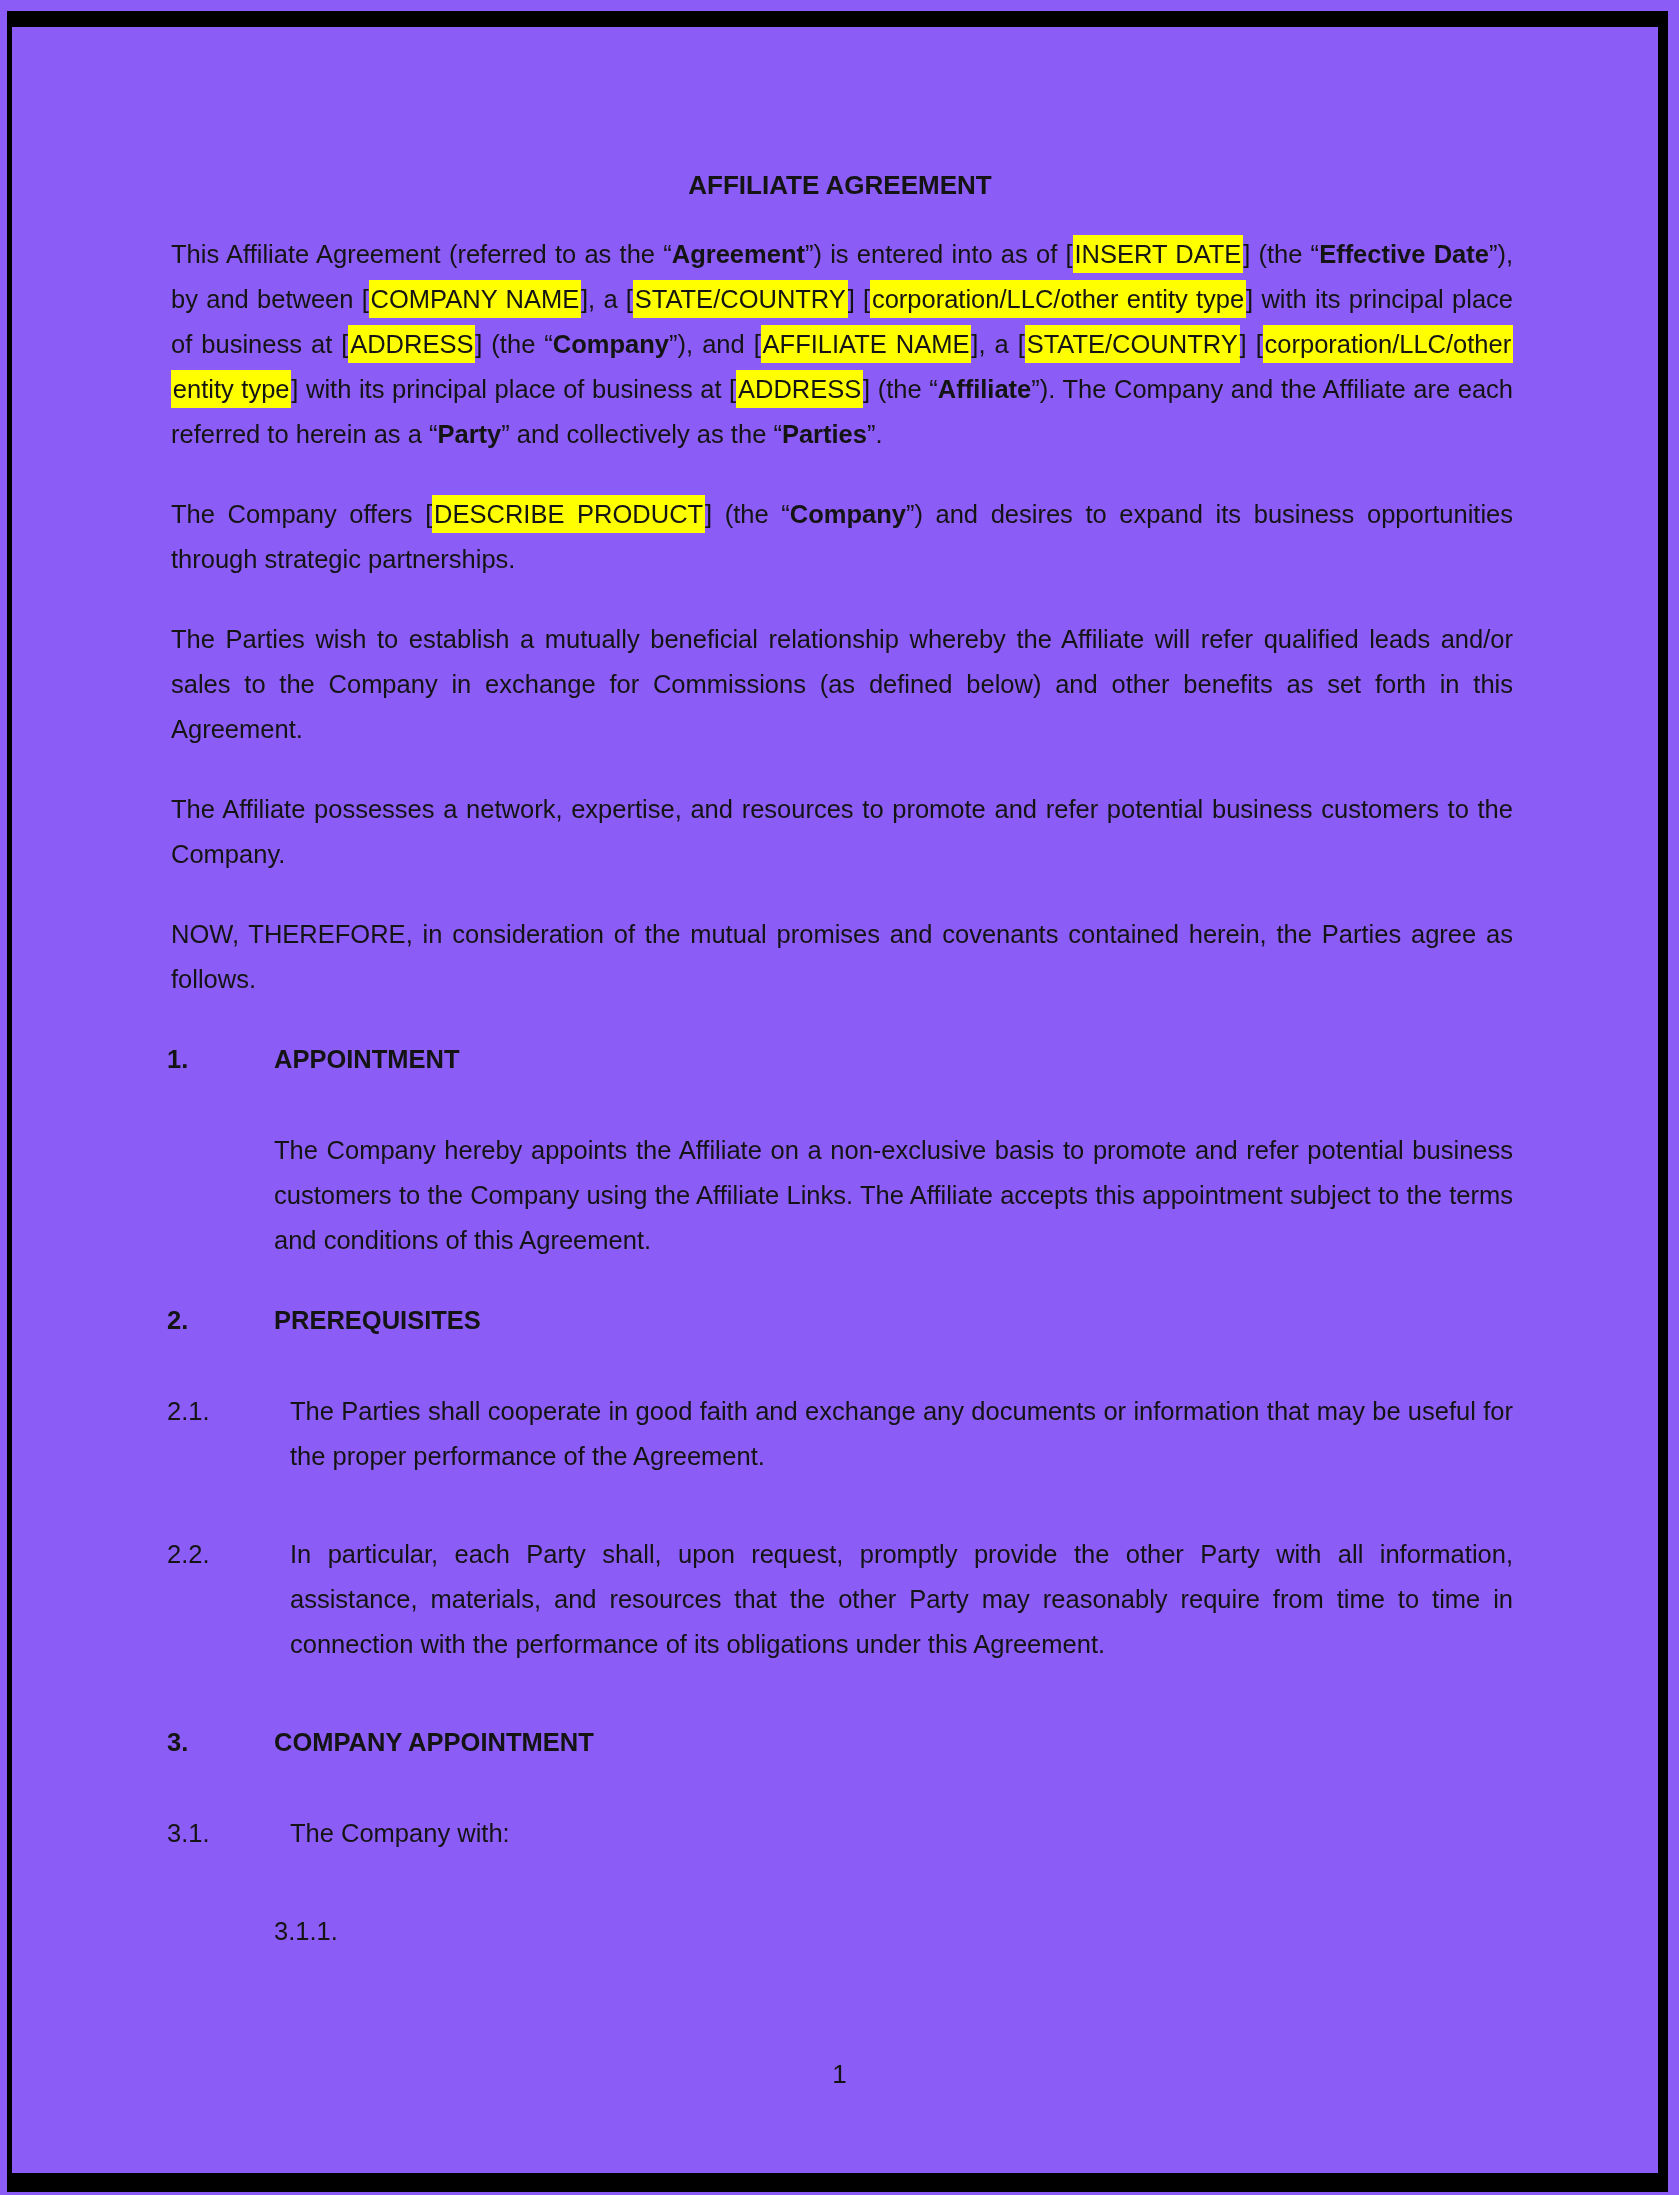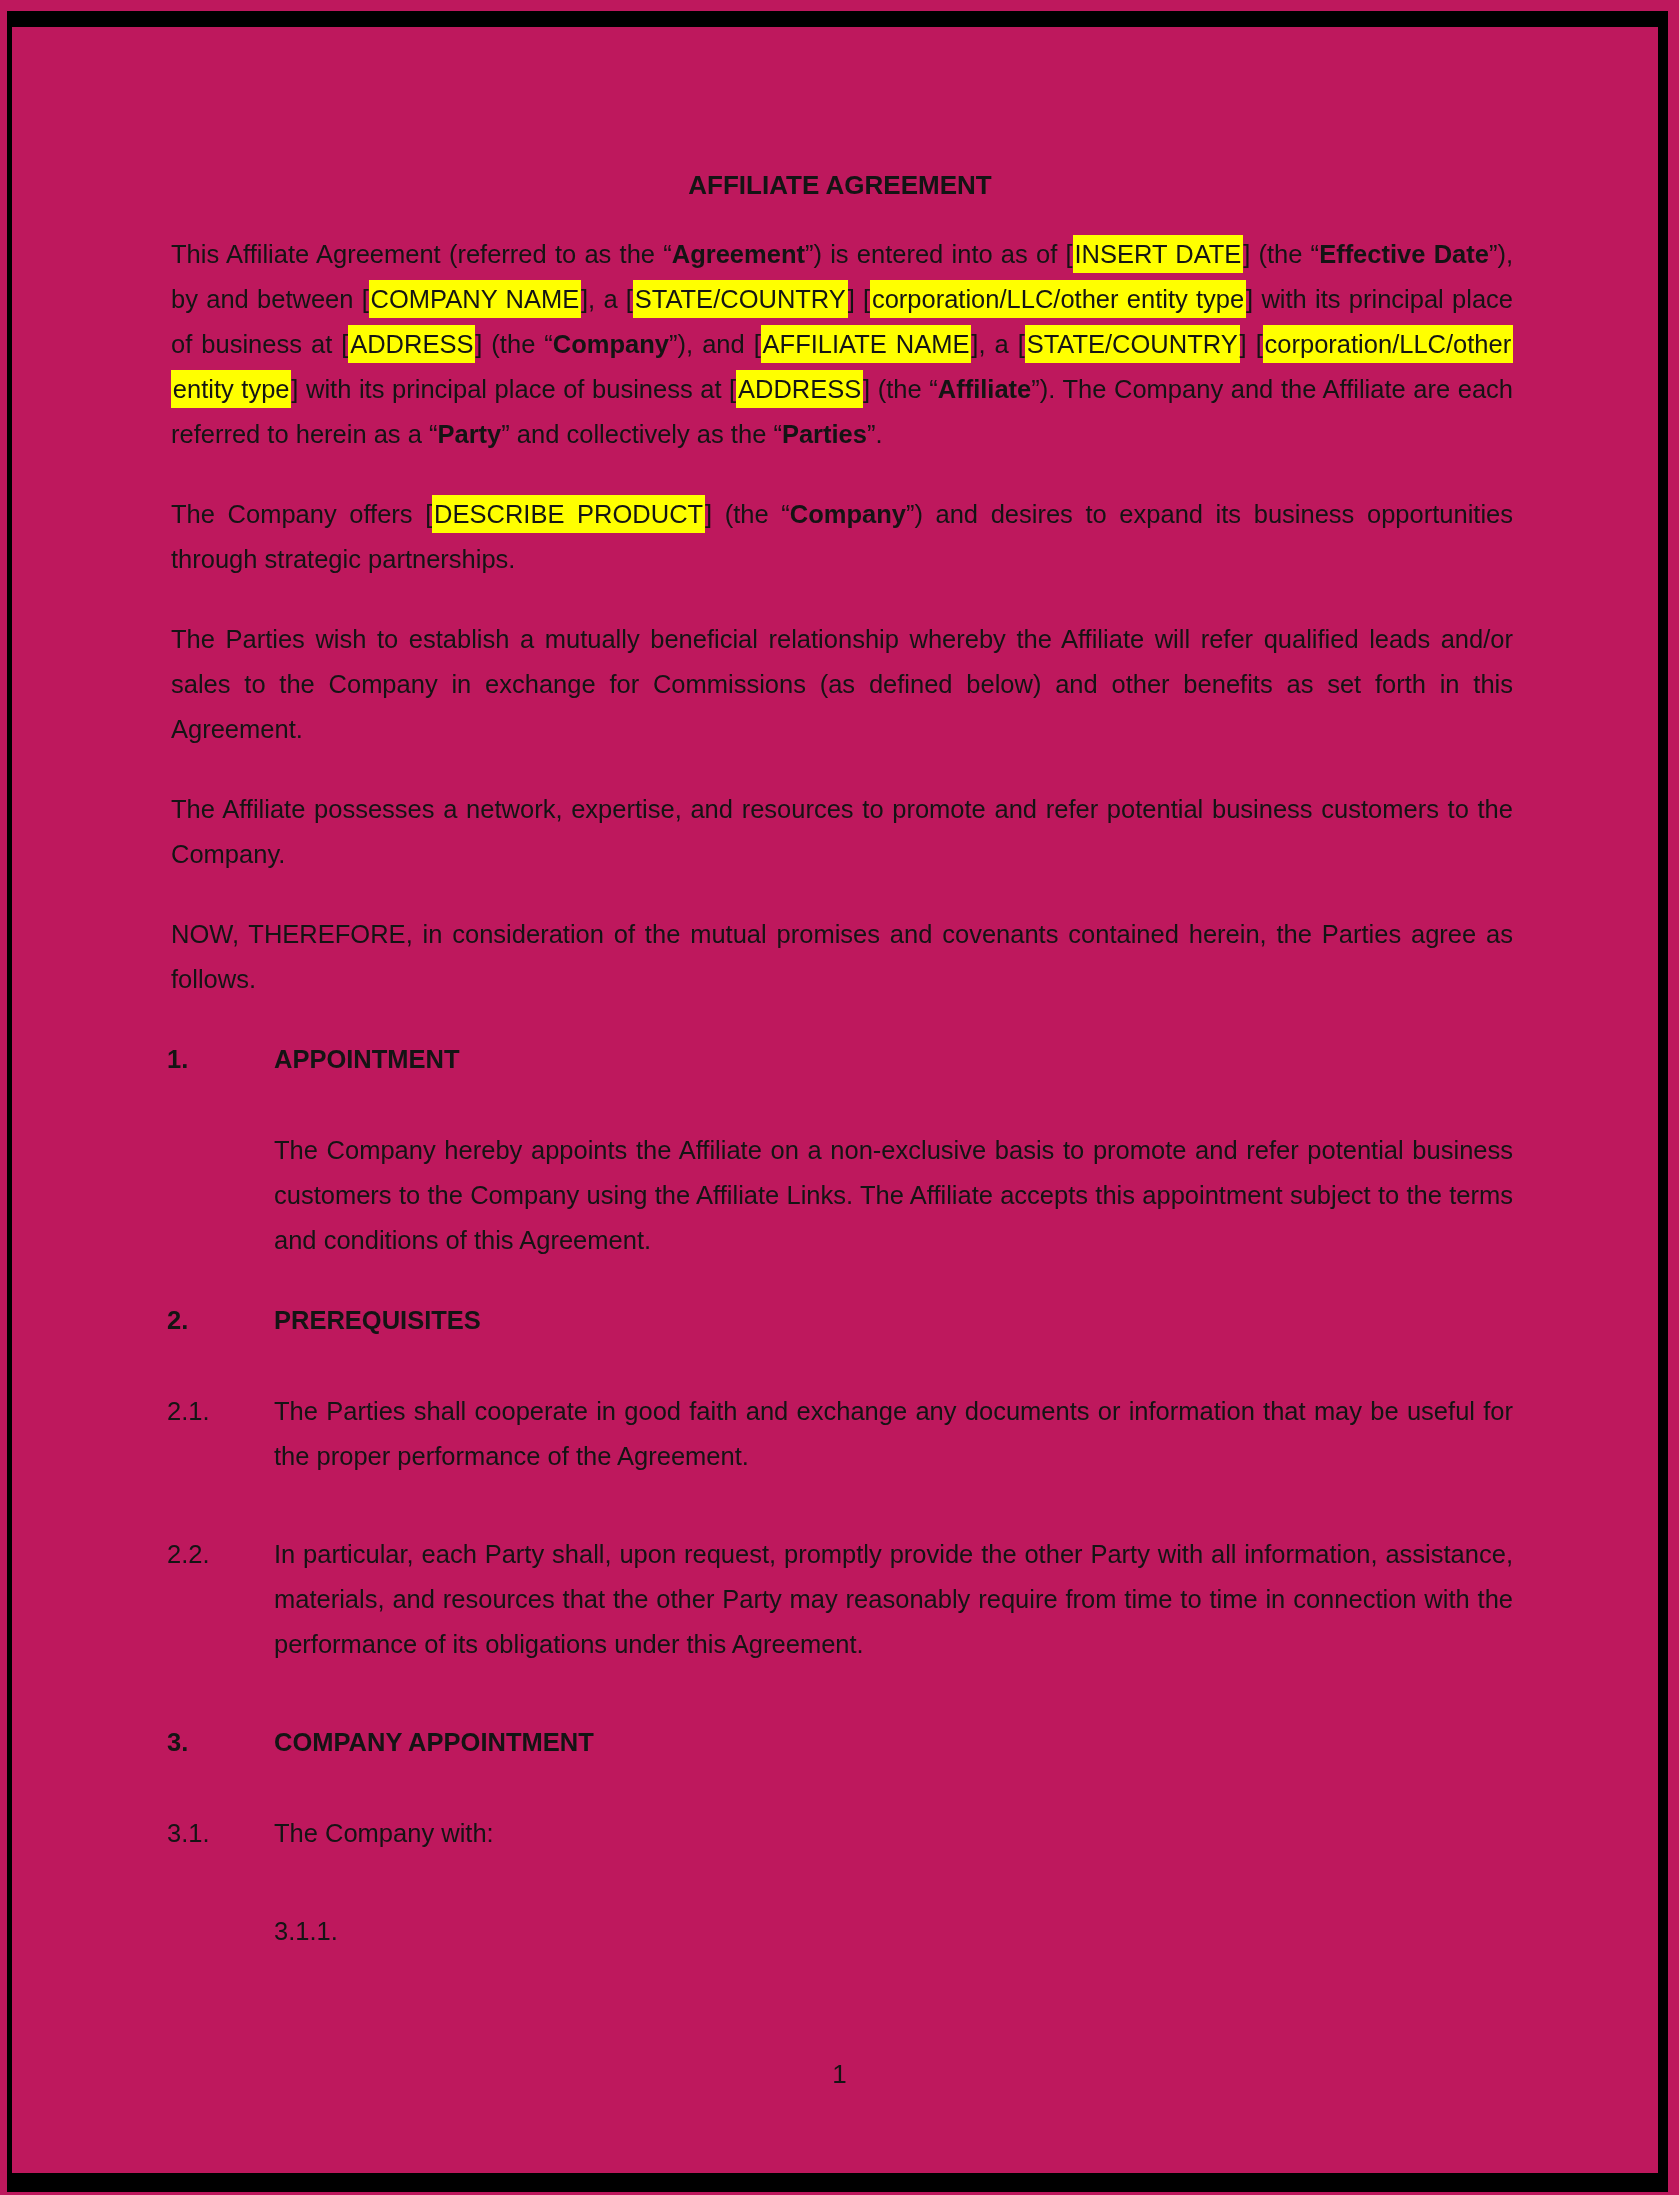--- a/index.html
+++ b/index.html
@@ -1,20 +1,20 @@
 <!DOCTYPE html>
 <html style="--hl: #ffff00; --ink: #141414;font-size:14px"><head>
 <meta charset="utf-8">
 <style>
   html, body { margin: 0; padding: 0; background: #ffffff; }
   .page {
     position: relative;
     width: 1679px;
     height: 2195px;
-    background: #be185d;
+    background: #8b5cf6;
     overflow: hidden;
     font-family: "Liberation Sans", sans-serif;
     color: var(--ink, #141414);
   }
   .frame {
     position: absolute;
     top: 10.5px; left: 7px; right: 11.4px; bottom: 3.5px;
     border-style: solid;
     border-color: #000;
     border-width: 16.7px 10.5px 19.3px 5.3px;
@@ -49,21 +49,21 @@
   }
   .sec-heading {
     display: flex;
     font-weight: 700;
     font-size: 25.5px;
     line-height: 45px;
     margin: 8.8px 0 46px 0;
   }
   .sec-heading .num { flex: 0 0 107px; }
   .indent1 { margin-left: 107px; }
-  .numrow { display: flex; margin: 0 0 53px 0; }
+  .numrow { display: flex; margin: 0 0 53px 0; gap: 16px; }
   .numrow .num {
     flex: 0 0 107px;
     font-size: 25.5px;
     line-height: 45px;
   }
   .numrow.lvl3 { padding-left: 107px; flex-direction: column; }
   .numrow.lvl3 .num { flex: 0 0 127px; }
   .numrow .body { flex: 1; margin: 0; }
   .footer {
     position: absolute;

